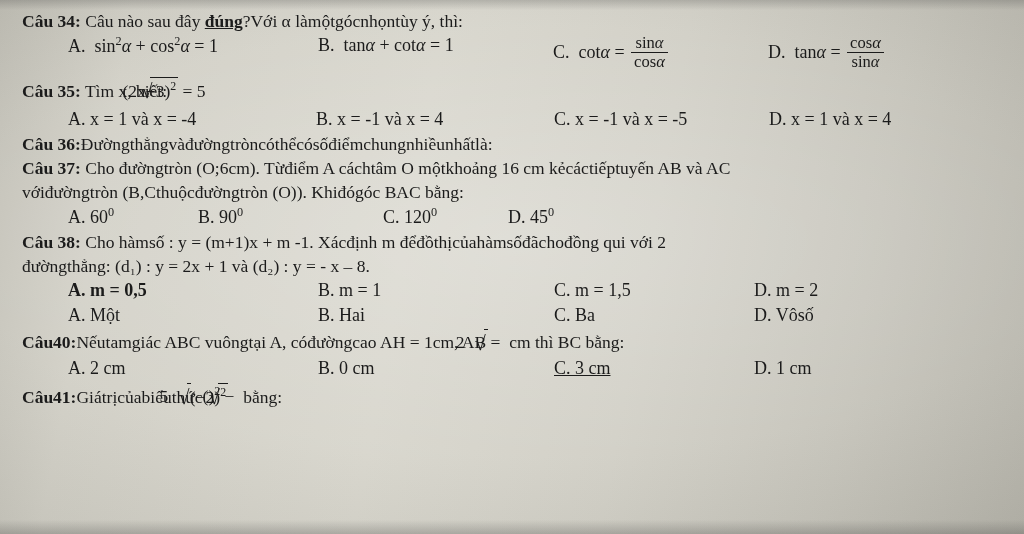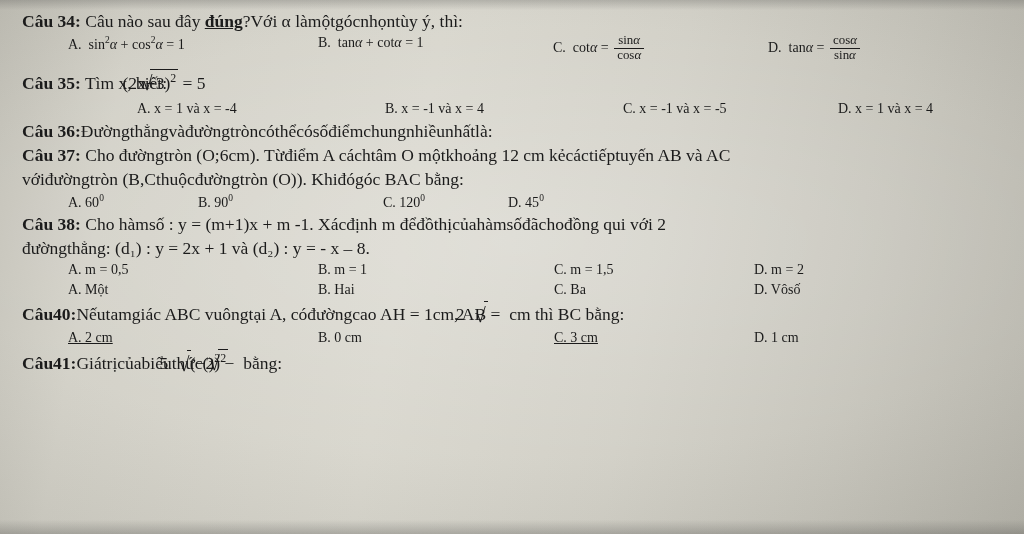--- a/index.html
+++ b/index.html
@@ -61,21 +61,21 @@
   }
   .u {
     text-decoration: underline;
     font-weight: bold;
     font-family: Liberation Serif, serif;
   }
   .opts {
     display: flex;
     margin: 0 0 2px 0;
     padding-left: 46px;
-    font-size: 14px;
+    font-size: 18px;
   }
   .opt {
     white-space: nowrap;
   }
   i.v { font-style: italic; }
 
   
   .frac {
     display: inline-block;
     vertical-align: -0.55em;
@@ -109,29 +109,29 @@
   .w2-c { width: 215px; }
 
   .w3-a { width: 250px; }
   .w3-b { width: 236px; }
   .w3-c { width: 200px; }
 
   .w4-a { width: 130px; }
   .w4-b { width: 185px; }
   .w4-c { width: 125px; }
 
-  .w5-a { width: 250px; }
+  .w5-a { width: 250px; font-weight: bold; }
   .w5-b { width: 236px; }
   .w5-c { width: 200px; }
 
   .w6-a { width: 250px; }
   .w6-b { width: 236px; }
   .w6-c { width: 200px; }
 
-  .w7-a { width: 250px; text-decoration: underline; }
+  .w7-a { width: 250px; }
   .w7-b { width: 236px; }
   .w7-c { width: 200px; text-decoration: underline; }
 
   .nowrap { white-space: nowrap; }
 </style>
 </head>
 <body>
 
 <div id="page">
 
@@ -148,38 +148,38 @@
     </div>
   </div>
 
   <div class="q" style="margin-top:6px;">
     <p class="stem">
       <span class="lbl">Câu 35:</span>
       Tìm x, biết:
       <span class="sqrt"><span class="rad">√</span><span class="bar">(2x+3)<sup class="e">2</sup></span></span>
       = 5
     </p>
-    <div class="opts" style="margin-top:4px;justify-content:center;">
+    <div class="opts" style="margin-top:4px;">
       <span class="opt w2-a">A. x = 1 và x = -4</span>
       <span class="opt w2-b">B. x = -1 và x = 4</span>
       <span class="opt w2-c">C. x = -1 và x = -5</span>
       <span class="opt">D. x = 1 và x = 4</span>
     </div>
   </div>
 
   <div class="q">
     <p class="stem">
       <span class="lbl">Câu 36:</span><span>Đườngthẳngvàđườngtròncóthểcósốđiểmchungnhiềunhấtlà:</span>
     </p>
   </div>
 
   <div class="q">
     <p class="stem">
       <span class="lbl">Câu 37:</span>
-      <span>Cho đườngtròn (O;6cm). Từđiểm A cáchtâm O mộtkhoảng 12 cm kẻcáctiếptuyến AB và AC</span>
+      <span>Cho đườngtròn (O;6cm). Từđiểm A cáchtâm O mộtkhoảng 16 cm kẻcáctiếptuyến AB và AC</span>
     </p>
     <p class="stem2" style="padding-left:0;">
       <span>vớiđườngtròn (B,Cthuộcđườngtròn (O)). Khiđógóc BAC bằng:</span>
     </p>
     <div class="opts">
       <span class="opt w4-a">A. 60<sup class="e">0</sup></span>
       <span class="opt w4-b">B. 90<sup class="e">0</sup></span>
       <span class="opt w4-c">C. 120<sup class="e">0</sup></span>
       <span class="opt">D. 45<sup class="e">0</sup></span>
     </div>

